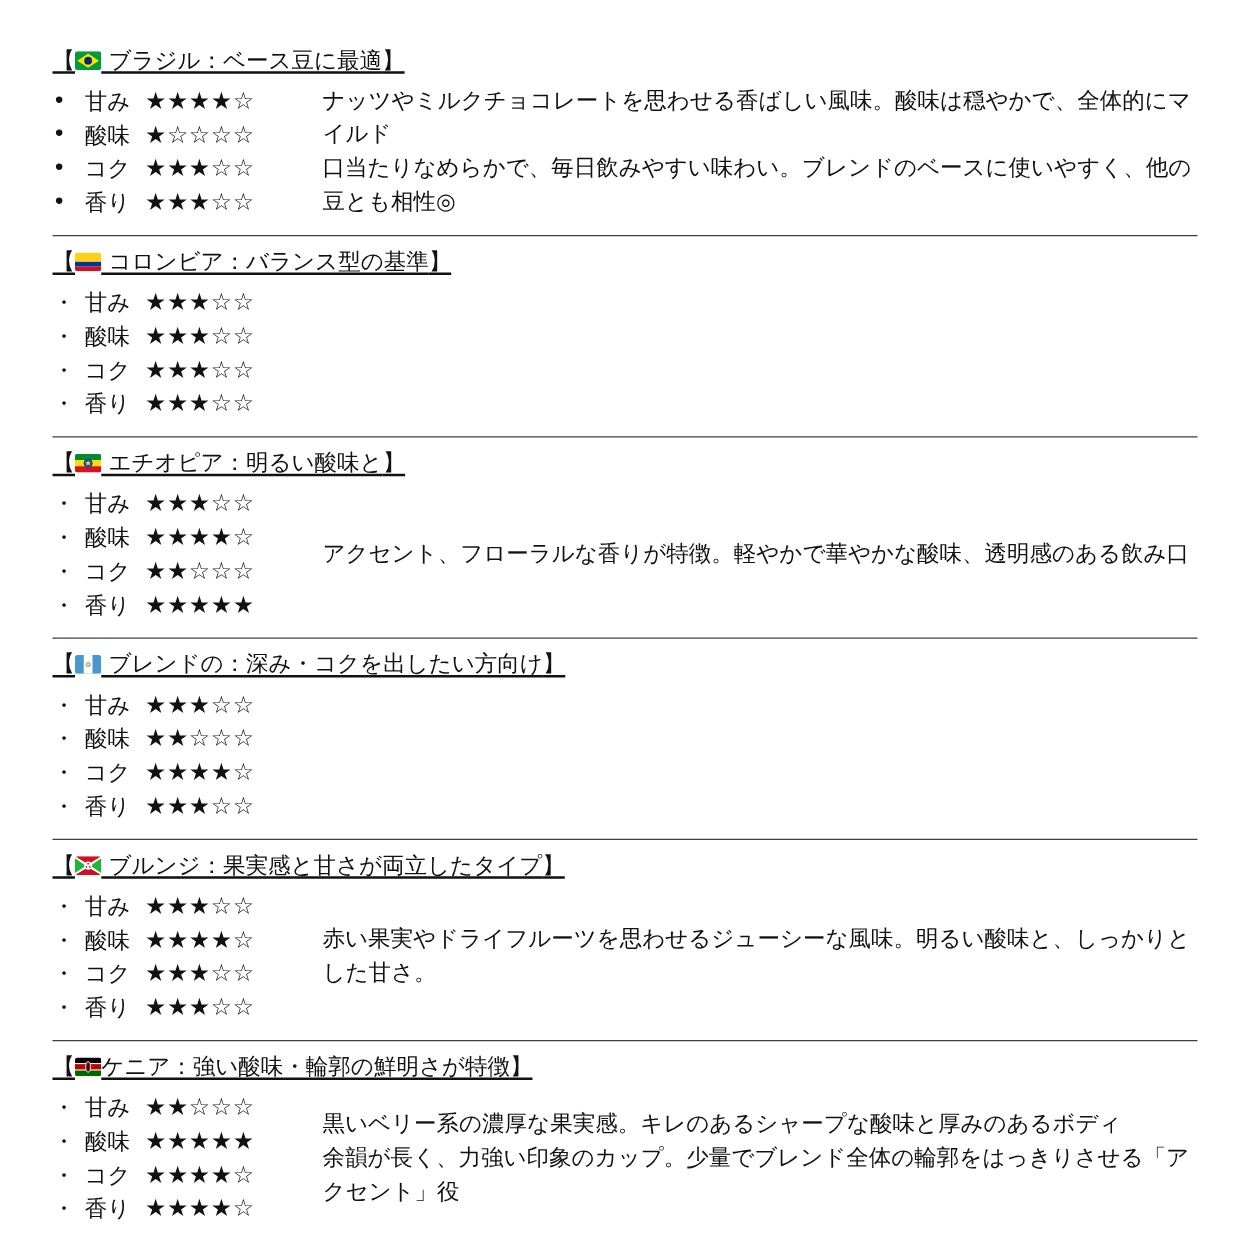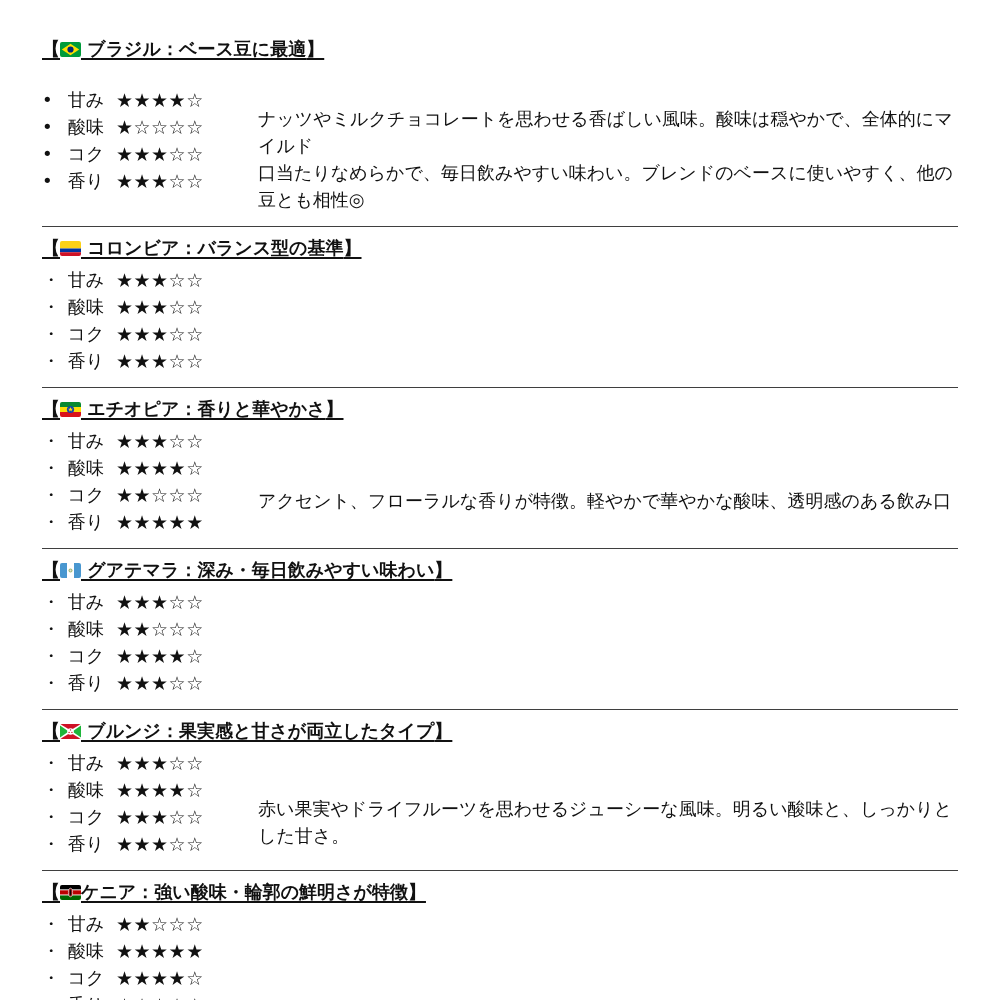--- a/index.html
+++ b/index.html
@@ -19,21 +19,21 @@
   }
   .section {
     padding: 7px 0 13px 0;
   }
   .section:not(:last-child) {
     border-bottom: 1.5px solid #3f3f3f;
   }
   .section-title {
     margin: 0 0 5px 0;
     font-size: 18px;
-    font-weight: bold;
+    font-weight: normal;
     line-height: 27px;
   }
   .title-underline {
     text-decoration: underline;
     text-decoration-thickness: 1.5px;
     text-underline-offset: 3px;
   }
   .flag {
     display: inline-block;
     vertical-align: -2px;
@@ -65,21 +65,20 @@
   }
   .stars {
     font-size: 19px;
     white-space: nowrap;
     letter-spacing: 0.5px;
   }
   .desc {
     flex: 1;
     font-size: 18px;
     line-height: 27px;
-    margin-top: 38px;
   }
   .desc p { margin: 0; }
 </style>
 </head>
 <body>
 
 <div class="page">
   <div id="sections-container">
   <section class="section">
     <h2 class="section-title"><span class="title-underline"><span class="bracket">【</span><span class="flag"><svg width="21" height="15" viewBox="0 0 21 15">
@@ -163,21 +162,21 @@
                     <rect width="21" height="15" rx="2"></rect>
                   </clipPath>
                 </defs>
                 <g clip-path="url(#re)">
                   <rect width="21" height="5" fill="#078930"></rect>
                   <rect y="5" width="21" height="5" fill="#fcdd09"></rect>
                   <rect y="10" width="21" height="5" fill="#da121a"></rect>
                   <circle cx="10.5" cy="7.5" r="3.6" fill="#0f47af"></circle>
                   <polygon points="10.5,5.1 11.2,6.7 12.9,6.8 11.6,7.9 12.0,9.5 10.5,8.5 9.0,9.5 9.4,7.9 8.1,6.8 9.8,6.7" fill="#fcdd09"></polygon>
                 </g>
-              </svg></span><span class="title-text"> エチオピア：香りと華やかさ</span><span class="bracket">】</span></span></h2>
+              </svg></span><span class="title-text"> エチオピア：明るい酸味と</span><span class="bracket">】</span></span></h2>
     <div class="section-body">
       <div class="ratings">
             <div class="rating-row">
               <span class="bullet">・</span>
               <span class="rating-label">甘み</span>
               <span class="stars">★★★☆☆</span>
             </div>
             <div class="rating-row">
               <span class="bullet">・</span>
               <span class="rating-label">酸味</span>
@@ -206,21 +205,21 @@
                   <clipPath id="rg">
                     <rect width="21" height="15" rx="2"></rect>
                   </clipPath>
                 </defs>
                 <g clip-path="url(#rg)">
                   <rect width="21" height="15" fill="#4997d0"></rect>
                   <rect x="7" width="7" height="15" fill="#ffffff"></rect>
                   <circle cx="10.5" cy="7.5" r="2" fill="#9fb87a"></circle>
                   <circle cx="10.5" cy="7.5" r="0.9" fill="#e8e4d8"></circle>
                 </g>
-              </svg></span><span class="title-text"> グアテマラ：深み・毎日飲みやすい味わい</span><span class="bracket">】</span></span></h2>
+              </svg></span><span class="title-text"> ブレンドの：深み・コクを出したい方向け</span><span class="bracket">】</span></span></h2>
     <div class="section-body">
       <div class="ratings">
             <div class="rating-row">
               <span class="bullet">・</span>
               <span class="rating-label">甘み</span>
               <span class="stars">★★★☆☆</span>
             </div>
             <div class="rating-row">
               <span class="bullet">・</span>
               <span class="rating-label">酸味</span>
@@ -321,16 +320,20 @@
               <span class="bullet">・</span>
               <span class="rating-label">コク</span>
               <span class="stars">★★★★☆</span>
             </div>
             <div class="rating-row">
               <span class="bullet">・</span>
               <span class="rating-label">香り</span>
               <span class="stars">★★★★☆</span>
             </div>
           </div>
+      <div class="desc">
+            <p>黒いベリー系の濃厚な果実感。キレのあるシャープな酸味と厚みのあるボディ</p>
+            <p>余韻が長く、力強い印象のカップ。少量でブレンド全体の輪郭をはっきりさせる「アクセント」役</p>
+          </div>
     </div>
   </section>
 </div>
 </div>
 
 </body></html>

